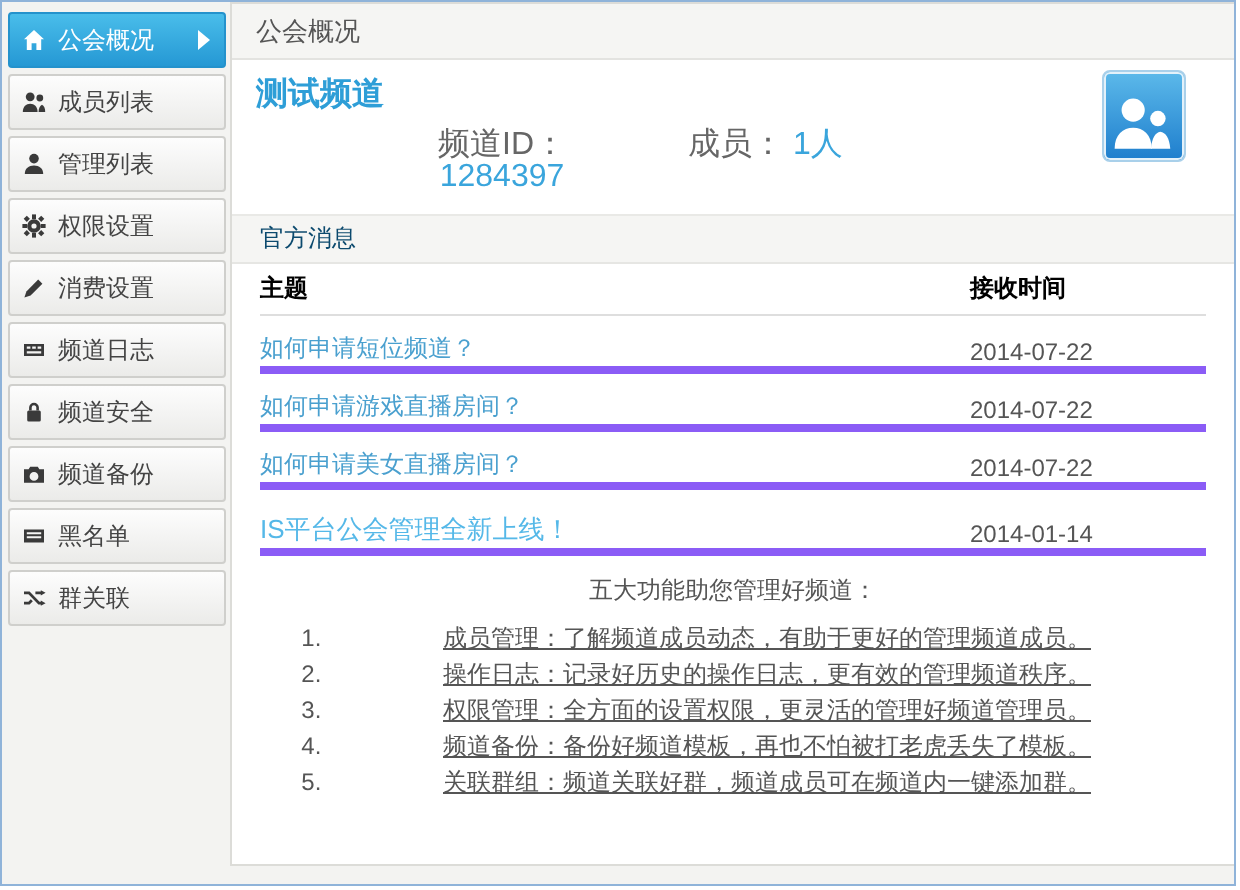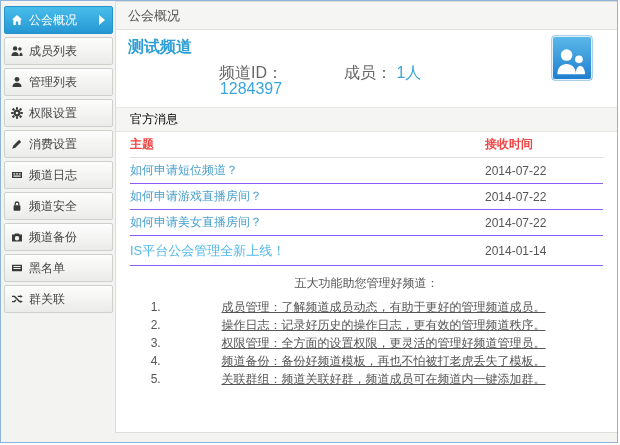--- a/index.html
+++ b/index.html
@@ -38,27 +38,27 @@
   .channel-meta{display:flex;margin-top:7px;font-size:16px;color:#666;}
   .meta-id{width:150px;margin-left:48px;text-align:center;line-height:16px;}
   .meta-members{margin-left:18px;line-height:16px;}
   .blue-val{color:#3aa5dc;}
   .avatar{position:absolute;right:24px;top:5px;width:40px;height:44px;border-radius:4px;
           background:linear-gradient(#5cb9ea,#1e7ecd);border:1px solid #a9d0ea;
           box-shadow:0 0 0 1px #e3f1fa inset;display:flex;align-items:flex-end;justify-content:center;}
   .avatar svg{display:block;width:34px;height:36px;fill:#fff;}
   
   .section-bar{height:23px;flex:0 0 23px;background:#f5f5f3;border-bottom:1px solid #e6e6e3;
-               font-size:12px;color:#000000;line-height:23px;padding-left:14px;}
+               font-size:12px;color:#0c4a6e;line-height:23px;padding-left:14px;}
   .msg-table{padding:0 14px;}
-  .thead{display:flex;align-items:center;height:25px;font-size:12px;font-weight:bold;color:#ef4444;
+  .thead{display:flex;align-items:center;height:25px;font-size:12px;font-weight:bold;color:#000000;
          border-bottom:1px solid #dedede;}
   .col-subject{flex:1;min-width:0;}
   .col-time{width:118px;flex:0 0 118px;}
-  .mrow{display:flex;align-items:center;height:25px;border-bottom:1px solid #8b5cf6;font-size:12px;}
+  .mrow{display:flex;align-items:flex-end;height:25px;border-bottom:4px solid #8b5cf6;font-size:12px;}
   .mrow .subject{color:#4aa0cf;cursor:default;}
   .mrow.highlight{height:29px;}
   .mrow.highlight .subject{color:#55b8e8;font-size:13px;}
   .mrow .time{color:#555;}
   
   .features{padding:9px 14px 0;font-size:12px;color:#555;text-align:center;}
   .features ol{margin:7px 0 0 30px;padding:0;line-height:17px;}
   .features li{margin:0 0 1px 4px;text-decoration:underline;}
 </style>
 </head>

